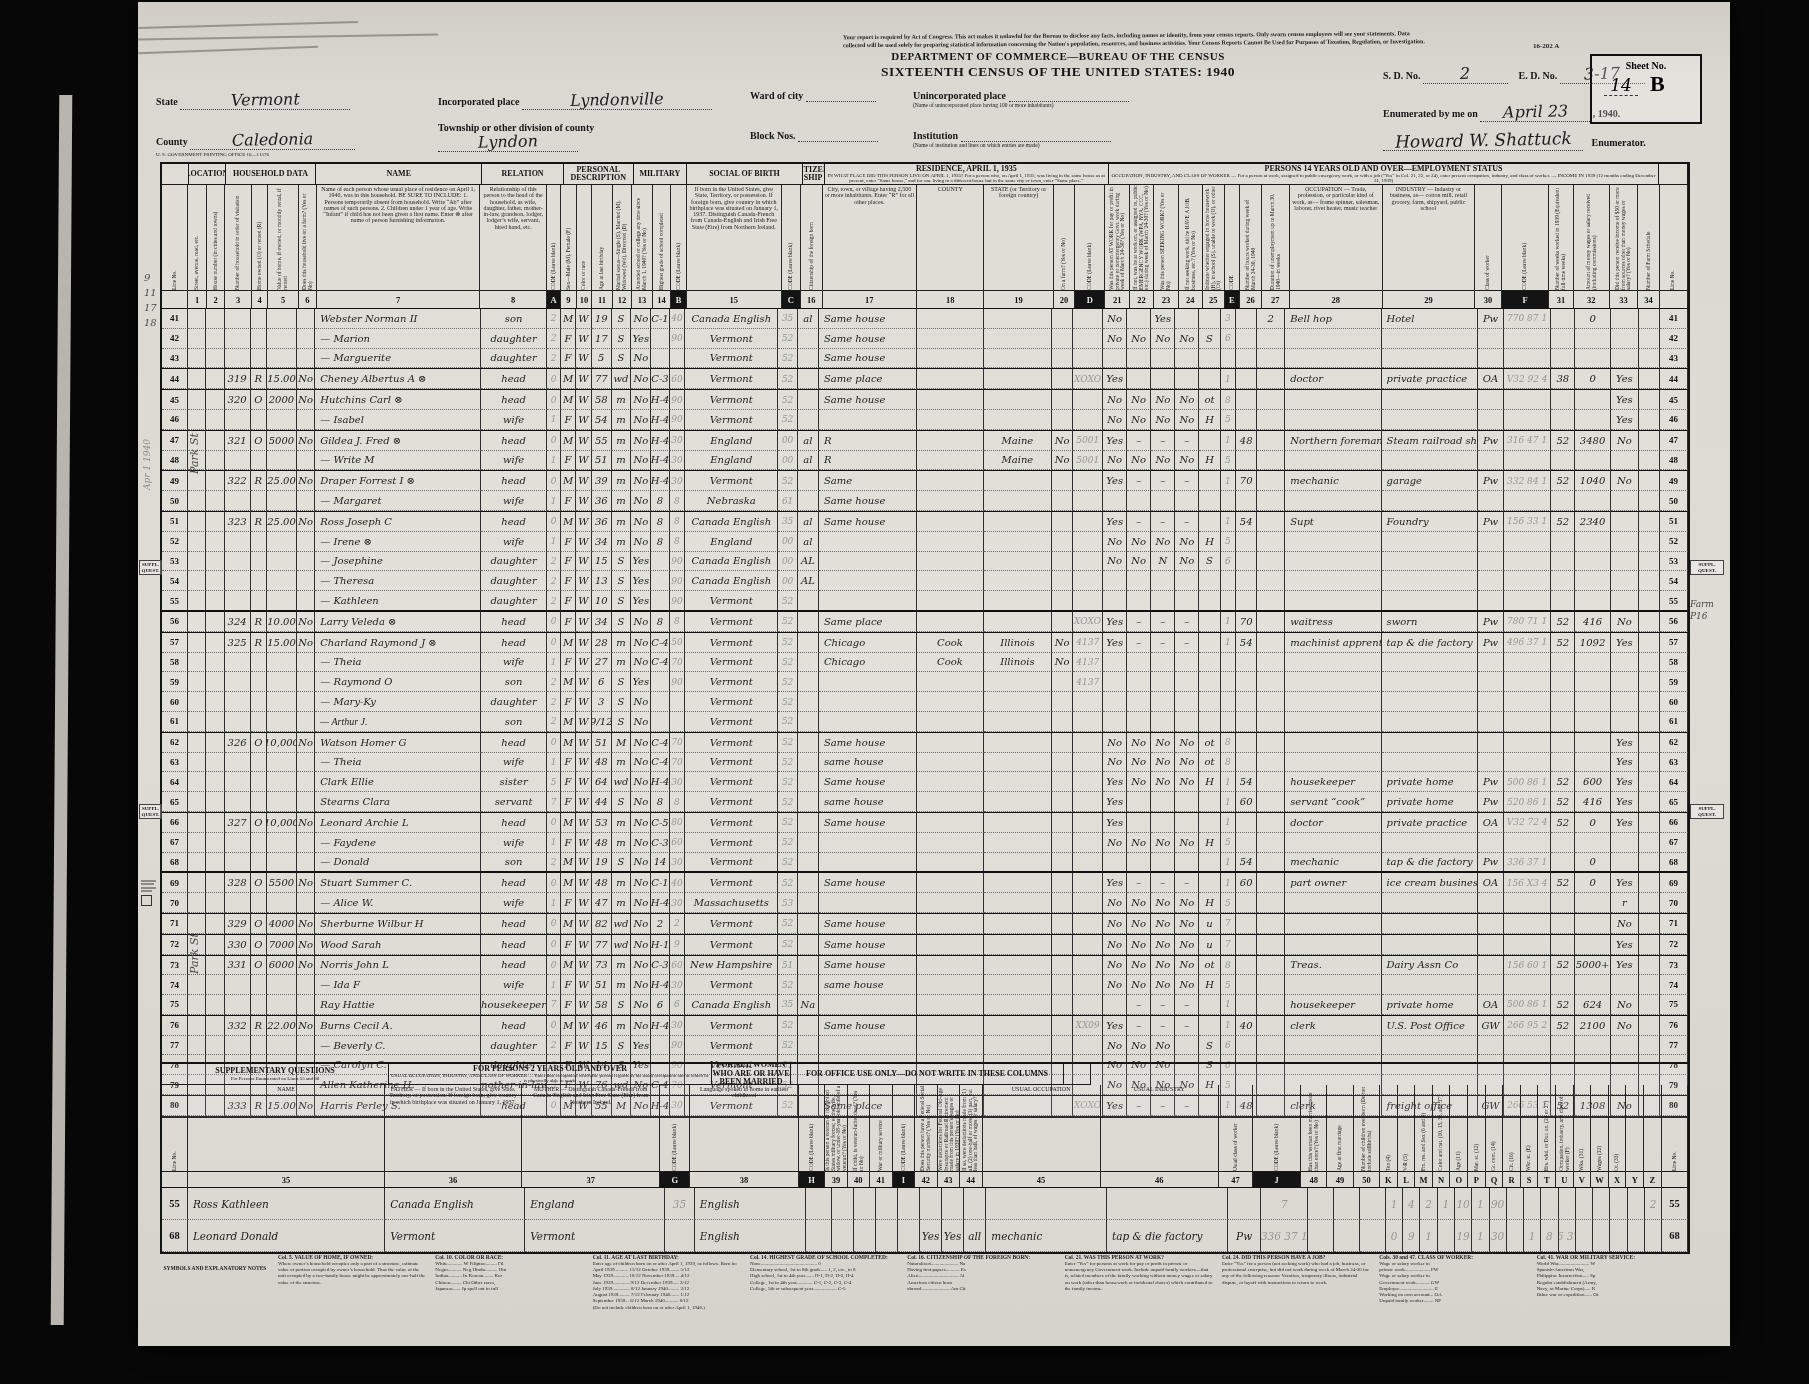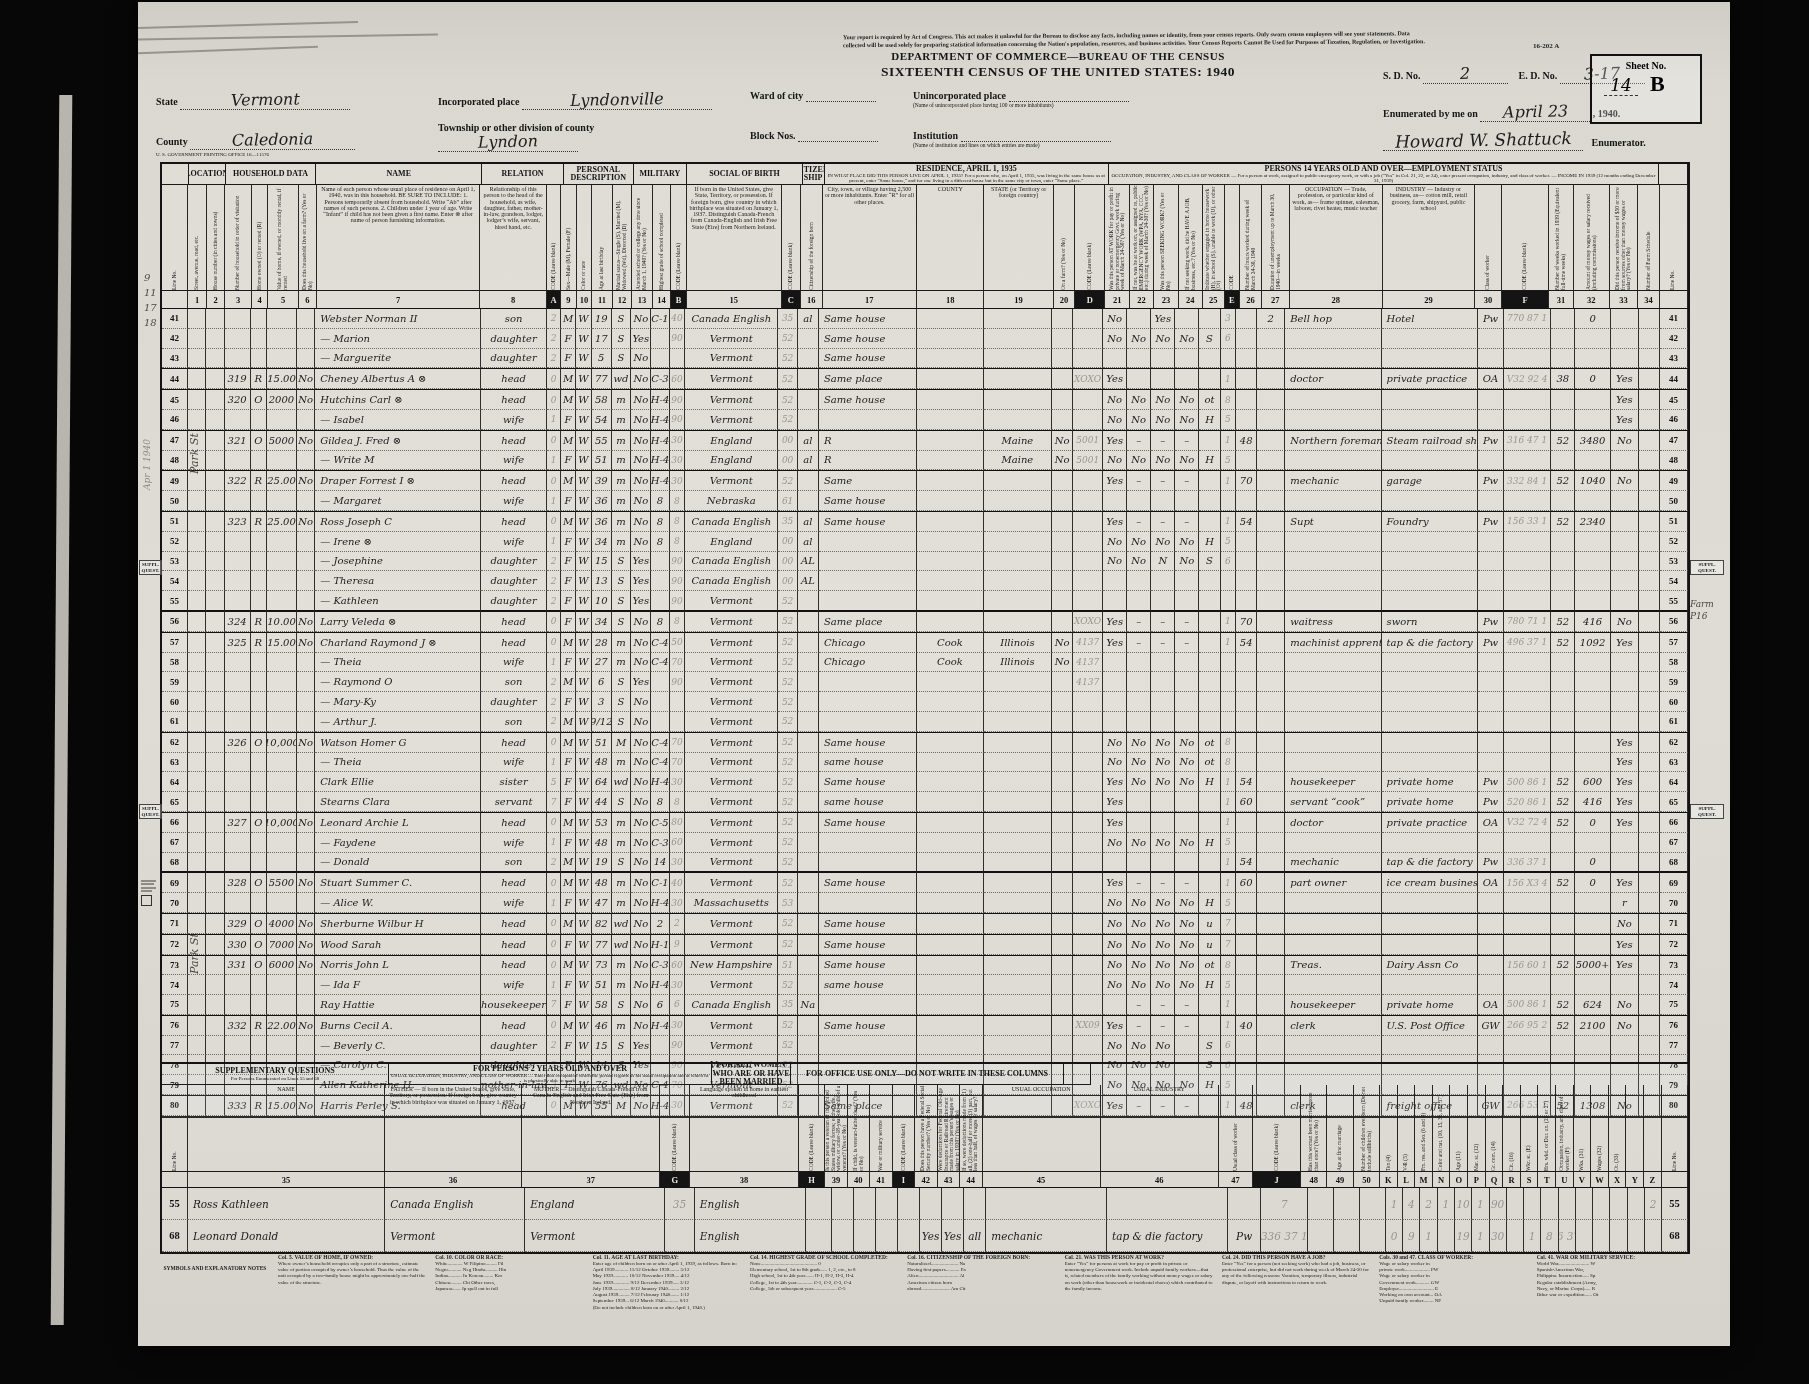--- a/index.html
+++ b/index.html
@@ -1231,21 +1231,21 @@
           <div class="tcell pr" style="width: 28px;">60</div>
         </div>
         <div class="trow">
           <div class="tcell pr" style="width: 26px;">61</div>
           <div class="tcell" style="width: 18px;"></div>
           <div class="tcell" style="width: 18px;"></div>
           <div class="tcell" style="width: 26px;"></div>
           <div class="tcell" style="width: 16px;"></div>
           <div class="tcell" style="width: 30px;"></div>
           <div class="tcell" style="width: 18px;"></div>
-          <div class="tcell la" style="width: 166px;">— Arthur J.</div>
+          <div class="tcell la" style="width: 166px; font-family: Liberation Serif, serif;">— Arthur J.</div>
           <div class="tcell" style="width: 68px;">son</div>
           <div class="tcell pencil" style="width: 13px;">2</div>
           <div class="tcell" style="width: 15px;">M</div>
           <div class="tcell" style="width: 15px;">W</div>
           <div class="tcell" style="width: 20px;">9/12</div>
           <div class="tcell" style="width: 19px;">S</div>
           <div class="tcell" style="width: 20px;">No</div>
           <div class="tcell" style="width: 18px;"></div>
           <div class="tcell pencil" style="width: 15px;"></div>
           <div class="tcell" style="width: 96px;">Vermont</div>

